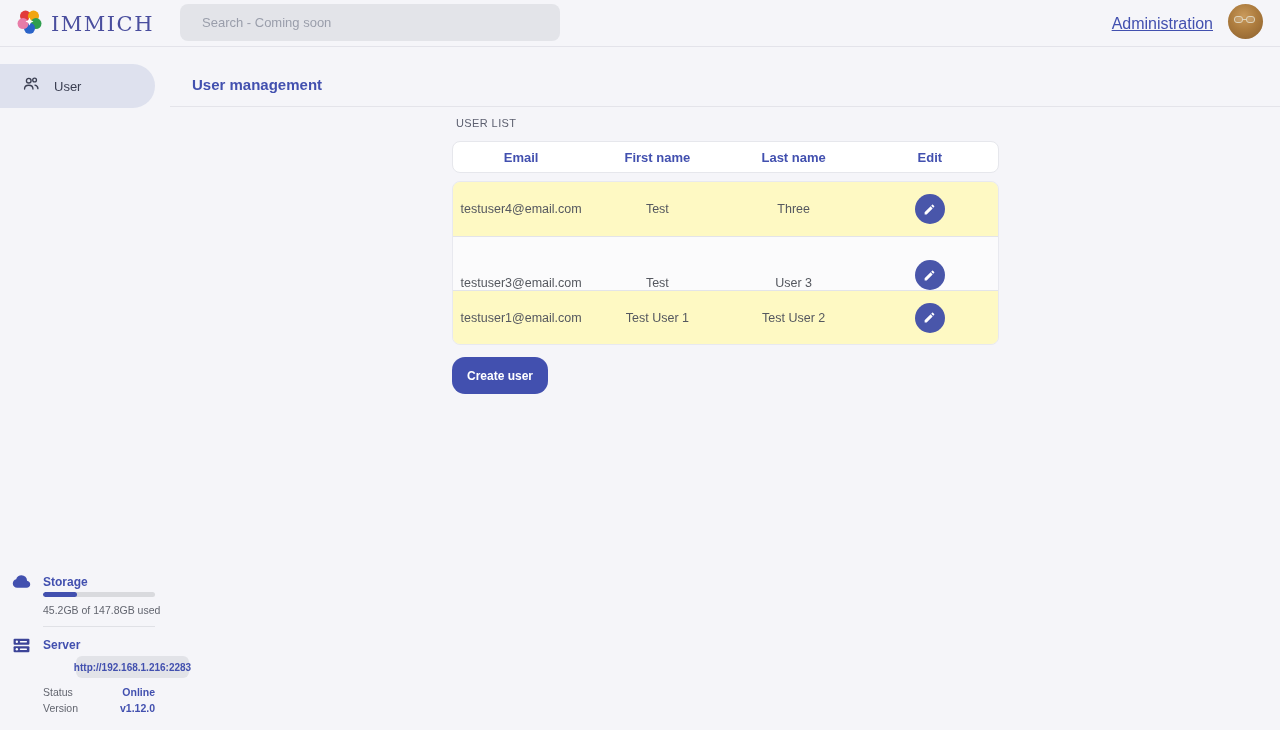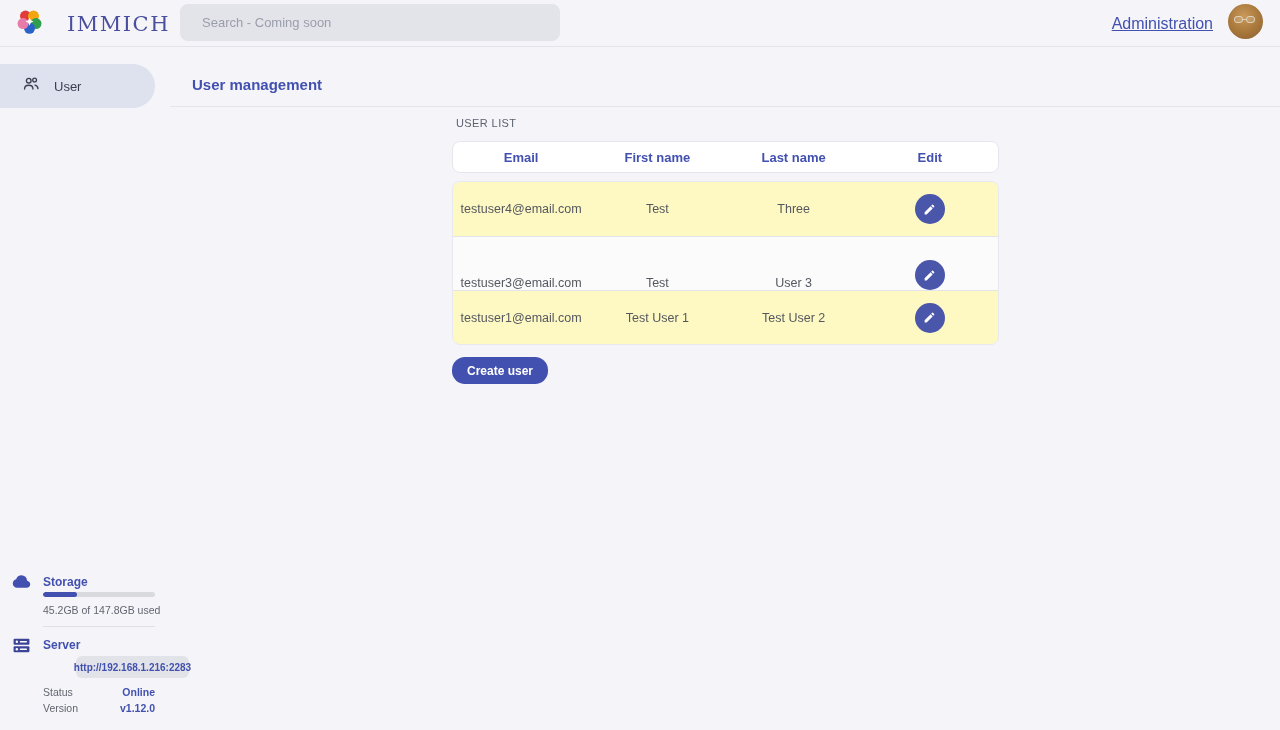--- a/index.html
+++ b/index.html
@@ -10,21 +10,21 @@
     font-family:"Liberation Sans", sans-serif;
     overflow:hidden;
     -webkit-font-smoothing:antialiased;
   }
 
   
   .topbar {
     position:absolute; top:0; left:0; right:0; height:47px;
     border-bottom:1px solid #e3e3ea;
   }
-  .logo { position:absolute; left:16px; top:8px; display:flex; align-items:center; gap:24px; }
+  .logo { position:absolute; left:16px; top:8px; display:flex; align-items:center; gap:8px; }
   .wordmark {
     font-family:"DejaVu Serif", serif;
     font-size:21px; color:#4a4e9e; letter-spacing:1.5px; font-weight:400;
   }
   .search {
     position:absolute; left:180px; top:4px; width:380px; height:37px;
     background:#e3e4e9; border:none; border-radius:8px;
     padding:0 22px; font-size:13px; color:#4b4e5a; outline:none;
     font-family:"Liberation Sans", sans-serif;
   }
@@ -85,21 +85,21 @@
   .tr.odd  { background:#fef9c3; }
   .tr.even { background:#fbfbfc;align-items:flex-end; }
   .tr + .tr { border-top:1px solid #e3e4e9; }
   .td { flex:1; text-align:center; font-size:12.5px; color:#55585f; }
   .edit-btn {
     width:30px; height:30px; border-radius:50%; background:#4956aa;
     border:none; margin:0 auto; display:flex; align-items:center; justify-content:center;
     cursor:pointer;
   }
   .create-btn {
-    position:absolute; left:452px; top:357px; height:27px; padding:0 15px;
+    position:absolute; left:452px; top:357px; height:37px; padding:0 15px;
     background:#4250af; color:#ffffff; font-size:12px; font-weight:600;
     border:none; border-radius:13px; cursor:pointer;
     font-family:"Liberation Sans", sans-serif;
   }
 
   
   .storage-icon { position:absolute; left:12px; top:572px; }
   .storage-title { position:absolute; left:43px; top:575px; font-size:12px; font-weight:700; color:#4250af; }
   .progress {
     position:absolute; left:43px; top:592px; width:112px; height:5px;

